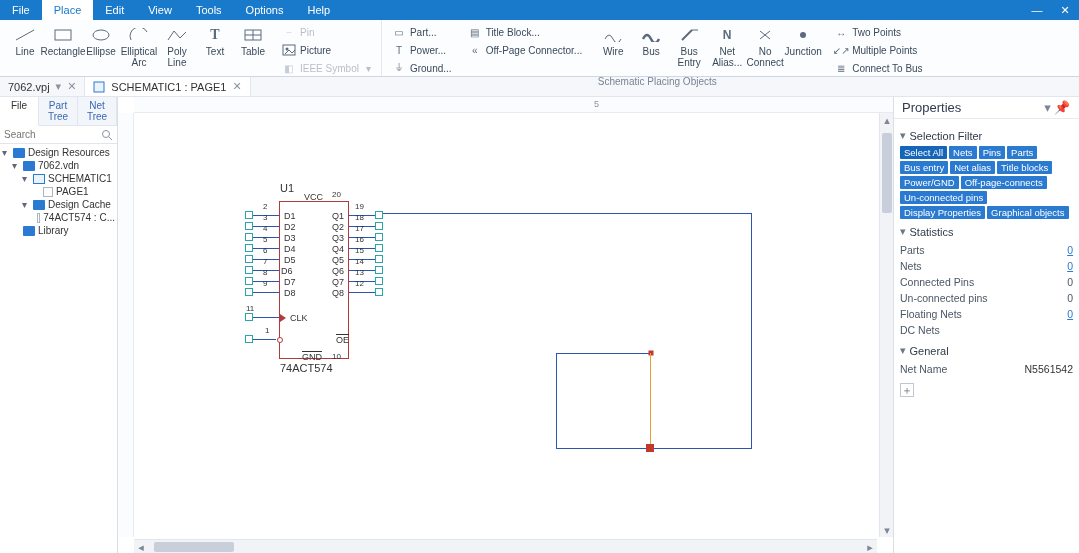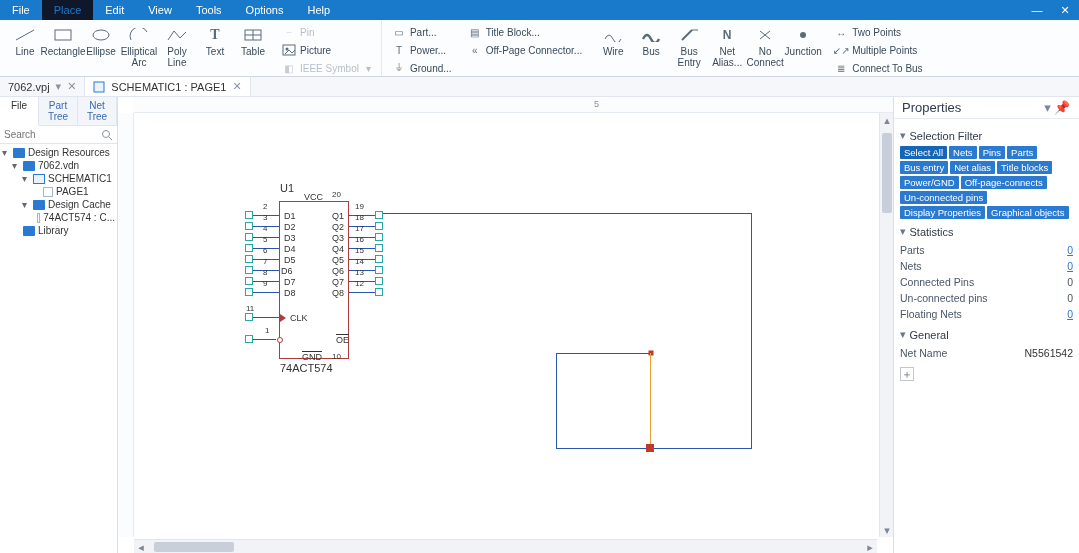--- a/index.html
+++ b/index.html
@@ -1,21 +1,21 @@
 <!DOCTYPE html>
 <html><head>
 <meta charset="utf-8">
 <style>
 * { box-sizing: border-box; margin: 0; padding: 0; font-family: "Segoe UI", Arial, sans-serif; }
 html, body { width: 1079px; height: 553px; overflow: hidden; background: #fff; font-size: 11px; color: #333; }
 
 
 .menubar { height: 20px; background: #1979ca; display: flex; align-items: stretch; color: #fff; }
 .menubar .mi { padding: 0 12px; line-height: 20px; cursor: pointer; }
-.menubar .mi.active { background: #0f172a; color: #1979ca; }
+.menubar .mi.active { background: #ffffff; color: #1979ca; }
 .menubar .spacer { flex: 1; }
 .menubar .winbtn { width: 28px; text-align: center; line-height: 20px; cursor: pointer; }
 
 
 .ribbon { height: 57px; border-bottom: 1px solid #d0d7e2; background: #fcfdff; display: flex; }
 .ribbon-group { padding: 2px 6px 0 6px; display: flex; flex-direction: column; }
 .ribbon-group.sep { border-right: 1px solid #e5e9f0; }
 .rg-body { flex: 1; display: flex; align-items: flex-start; }
 .rg-title { text-align: center; font-size: 10px; color: #7a8494; padding-bottom: 2px; }
 .ritem { display: flex; flex-direction: column; align-items: center; width: 38px; padding-top: 4px; cursor: pointer; color: #3a4a5a; }
@@ -282,20 +282,21 @@
         <div class="r-row-sm">
             <span class="sic">↙↗</span>
             <span>Multiple Points</span>
           </div>
         <div class="r-row-sm">
             <span class="sic">≣</span>
             <span>Connect To Bus</span>
           </div>
       </div>
     </div>
+    <div class="rg-title">Schematic Placing Objects</div>
   </div>
 </div>
 
 <div class="doctabs">
   <div class="doctab file">
     <span>7062.vpj</span>
     <span class="pin">▾</span>
     <span class="close">✕</span>
   </div>
   <div class="doctab">
@@ -522,20 +523,24 @@
             <span class="val">0</span>
           </div>
           <div class="stat-row">
             <span>Un-connected pins</span>
             <span class="val">0</span>
           </div>
           <div class="stat-row">
             <span>Floating Nets</span>
             <span class="val link">0</span>
           </div>
+          <div class="stat-row">
+            <span>DC Nets</span>
+            <span class="val"></span>
+          </div>
         </div>
 
       <div class="section-h">
           <span class="caret">▾</span>
           <span>General</span>
         </div>
       <div class="gen-row">
         <span class="k">Net Name</span>
         <span class="v">N5561542</span>
       </div>

